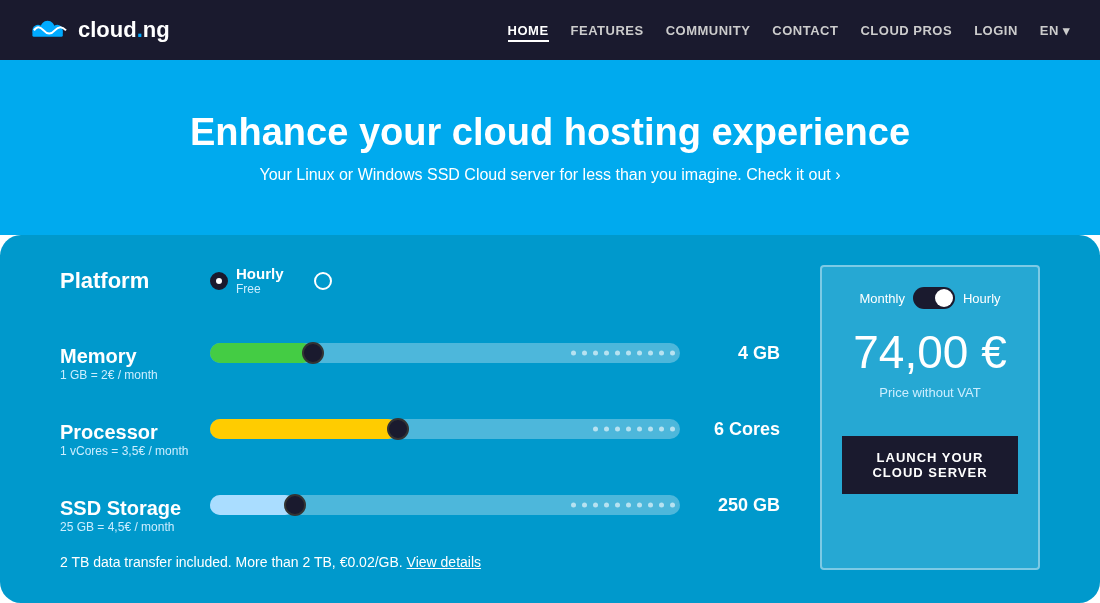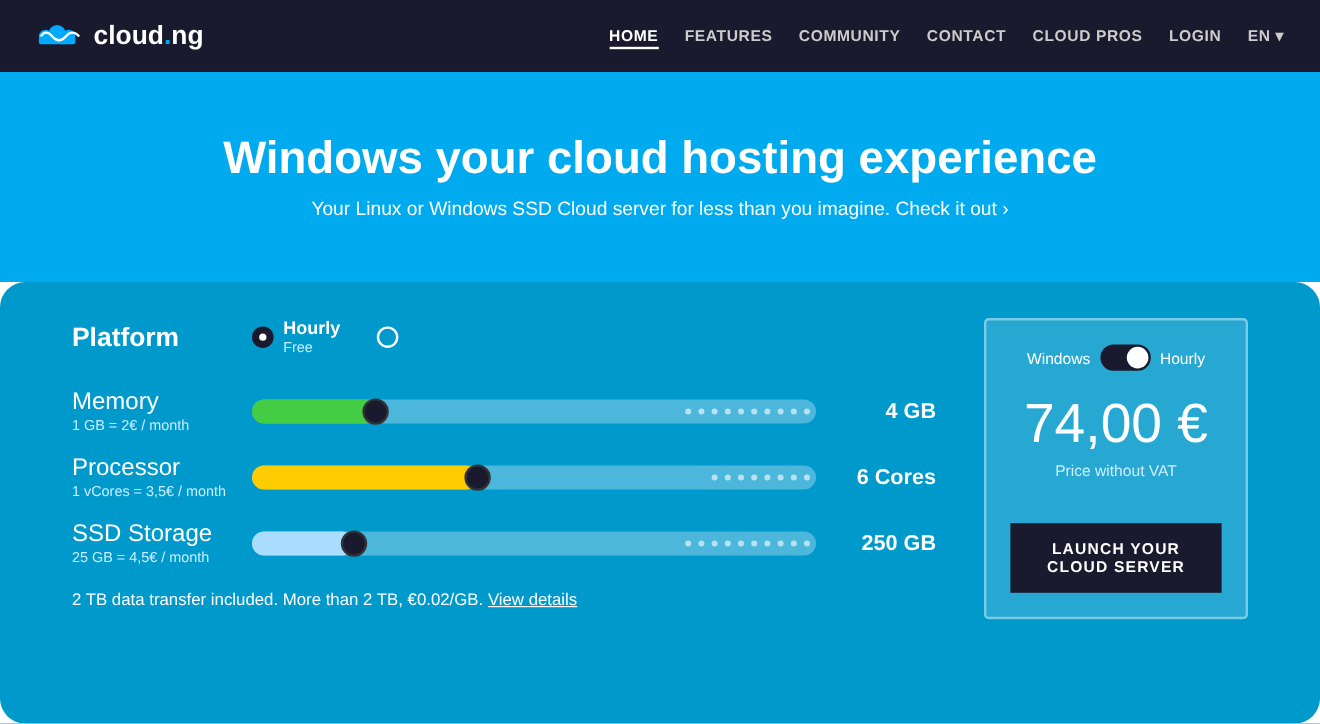--- a/index.html
+++ b/index.html
@@ -150,21 +150,22 @@
       align-items: center;
       margin-bottom: 18px;
       gap: 20px;
     }
     .slider-label-area {
       width: 130px;
     }
     .slider-label-area .label {
       color: white;
       font-size: 20px;
-      font-weight: normal;
+      font-weight: bold;
+      margin-top: 21px;
     }
     .slider-label-area .sublabel {
       color: #cceeff;
       font-size: 12px;
     }
     .slider-track-area {
       flex: 1;
       position: relative;
       height: 28px;
       display: flex;
@@ -343,21 +344,21 @@
     <li>
       <a href="#">LOGIN</a>
     </li>
     <li>
       <a href="#">EN ▾</a>
     </li>
   </ul>
 </nav>
 
 <section class="hero">
-  <h1>Windows your cloud hosting experience</h1>
+  <h1>Enhance your cloud hosting experience</h1>
   <p>
     <span>Your Linux or Windows SSD Cloud server for less than you imagine. Check it out ›</span>
   </p>
 </section>
 
 <section class="configurator">
   <div class="config-inner">
 
     <div class="config-left">
 
@@ -454,21 +455,21 @@
       </div>
 
       <div class="footer-note">
         <span>2 TB data transfer included. More than 2 TB, €0.02/GB.</span>
         <a href="#">View details</a>
       </div>
     </div>
 
     <div class="pricing-card">
       <div class="billing-toggle">
-        <span class="billing-label">Windows</span>
+        <span class="billing-label">Monthly</span>
         <div class="toggle-switch">
           <div class="toggle-knob"></div>
         </div>
         <span class="billing-label">Hourly</span>
       </div>
 
       <div class="price-display">74,00 €</div>
       <div class="price-vat">Price without VAT</div>
 
       <button class="launch-btn">LAUNCH YOUR CLOUD SERVER</button>

